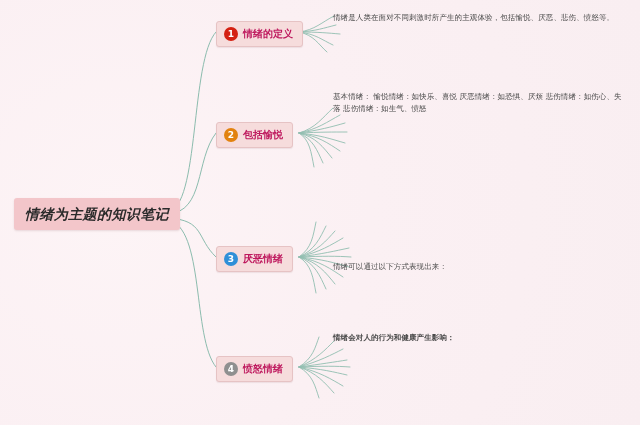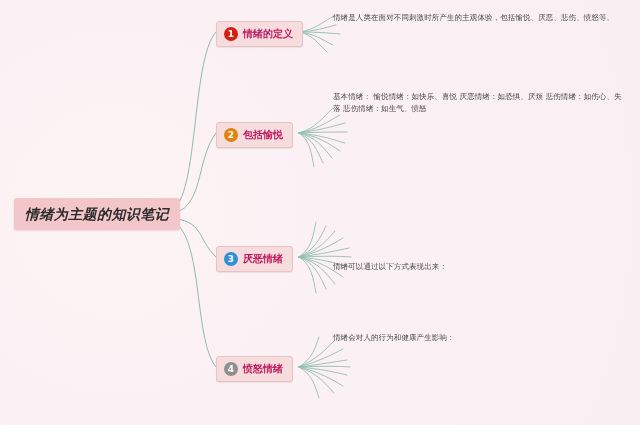--- a/index.html
+++ b/index.html
@@ -170,15 +170,15 @@
   <div class="branch-node" style="left: 216px; top: 246px; background: rgb(246, 220, 220);">
     <span class="badge" style="background: rgb(47, 143, 216);">3</span>
     <span class="label">厌恶情绪</span>
   </div>
   <div class="note" style="left:333px; top:224px; width:290px;margin-top:37px;">情绪可以通过以下方式表现出来：</div>
 
   <div class="branch-node" style="left: 216px; top: 356px; background: rgb(246, 220, 220);">
     <span class="badge" style="background: rgb(143, 143, 143);">4</span>
     <span class="label">愤怒情绪</span>
   </div>
-  <div class="note" style="left:333px; top:332px; width:290px;">情绪会对人的行为和健康产生影响：</div>
+  <div class="note" style="left:333px; top:332px; width:290px;font-weight:bold;">情绪会对人的行为和健康产生影响：</div>
 
 </div>
 
 </body></html>

